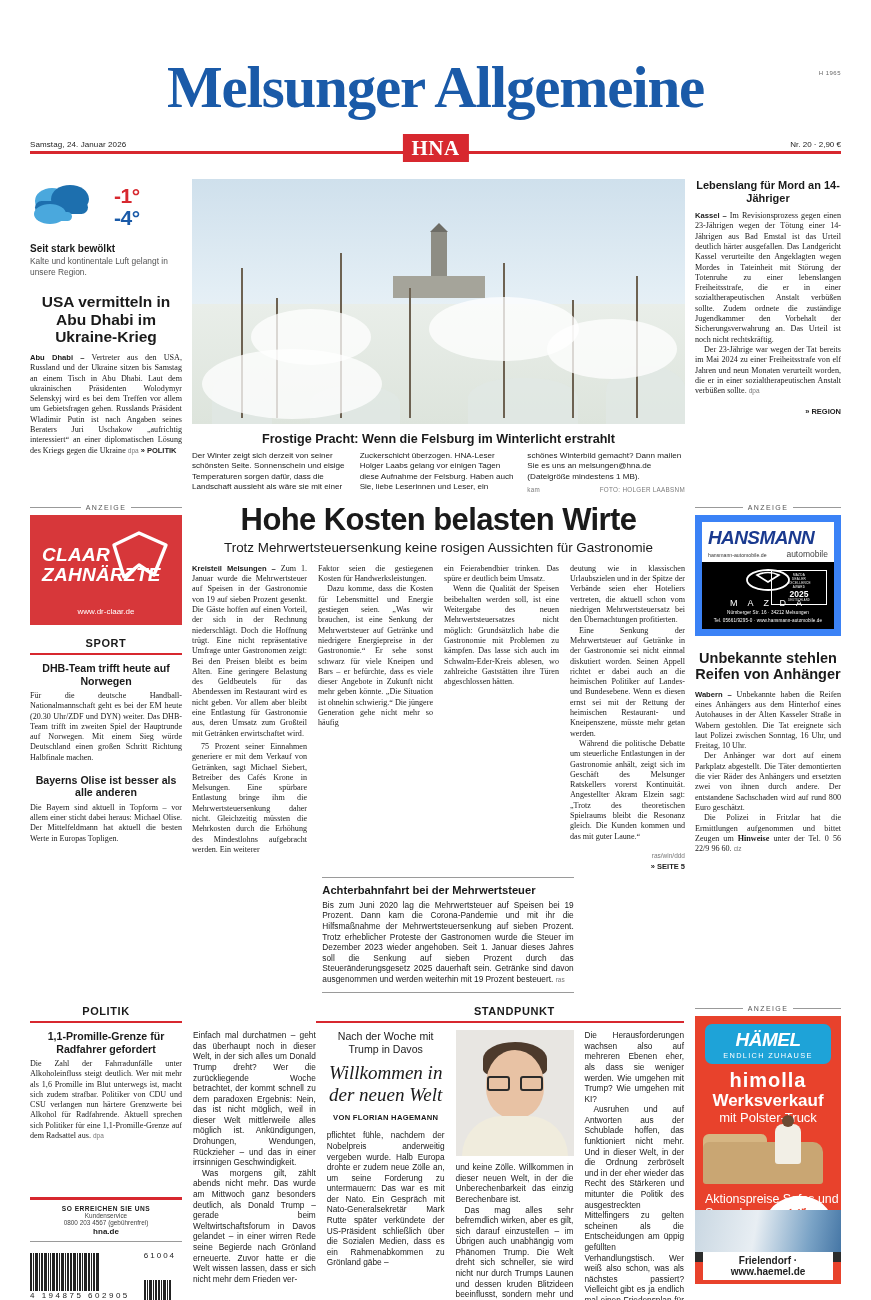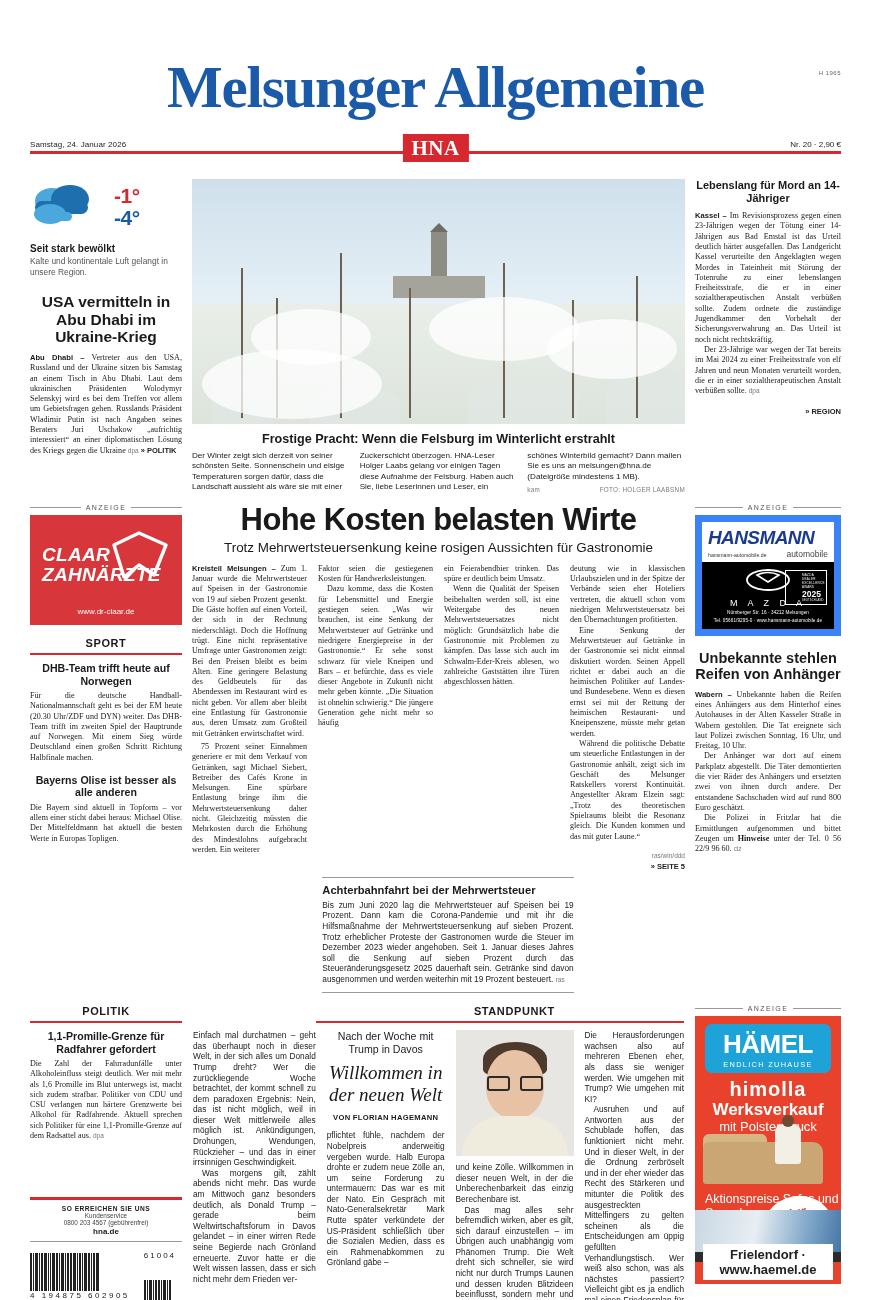--- a/index.html
+++ b/index.html
@@ -126,49 +126,49 @@
 
   .ad-hans { background: #c4b5fd; border: 7px solid #3b82f6; }
   .ad-hans .top { background: #fff; padding: 5px 6px 3px; }
   .ad-hans .nm { font-weight: 700; font-style: italic; font-size: 19px; color: #1a3a8f; letter-spacing: -.6px; }
   .ad-hans .sub { display: flex; justify-content: space-between; align-items: baseline; }
   .ad-hans .sub i { font-size: 5.2px; color: #333; font-style: normal; }
   .ad-hans .sub b { font-size: 8.5px; color: #444; font-weight: 400; }
   .ad-hans .bot { background: #000; color: #fff; padding: 7px 6px 5px; text-align: center; position: relative; }
   .ad-hans .mz { font-size: 9px; letter-spacing: 4px; margin-top: 3px; }
   .ad-hans .addr { font-size: 4.6px; margin-top: 2px; line-height: 6px; letter-spacing: .1px; }
-  .award { position: absolute; right: 7px; top: 8px; border: 1px solid #fff; width: 42px; padding: 2px 16px; }
+  .award { position: absolute; right: 7px; top: 8px; border: 1px solid #fff; width: 56px; padding: 2px 16px; }
   .award .t1 { font-size: 3px; line-height: 4px; letter-spacing: .3px; }
   .award .yr { font-size: 8.5px; font-weight: 700; line-height: 10px; }
   .award .t2 { font-size: 2.6px; letter-spacing: .2px; }
 
   .ad-hamel { background: #e8422c; color: #fff; position: relative; height: 268px; overflow: hidden; }
   .hamel-badge { background: #1ea3d8; margin: 8px 10px 0; border-radius: 7px; text-align: center; padding: 5px 0 4px; }
-  .hamel-badge .b1 { font-weight: 700; font-size: 26px; letter-spacing: -.5px; }
+  .hamel-badge .b1 { font-weight: 700; font-style: italic; font-size: 19px; letter-spacing: -.5px; }
   .hamel-badge .b2 { font-size: 7.4px; letter-spacing: 1.3px; }
   .himolla { text-align: center; font-size: 20px; font-weight: 700; letter-spacing: 1px; margin-top: 5px; }
   .werks { text-align: center; font-size: 17px; font-weight: 700; line-height: 18px; }
   .polster { text-align: center; font-size: 13px; line-height: 15px; }
   .sofa { position: absolute; left: 8px; top: 126px; width: 120px; height: 42px;
           background: #c9a673; border-radius: 6px 10px 3px 3px; }
   .sofa-back { position: absolute; left: 8px; top: 118px; width: 64px; height: 24px; background: #d6b683; border-radius: 6px; }
   .person { position: absolute; left: 80px; top: 108px; width: 26px; height: 40px; background: #f2efe6; border-radius: 8px 8px 3px 3px; }
   .person::before { content:""; position:absolute; left:7px; top:-9px; width:12px; height:12px; border-radius:50%; background:#6c4a33; }
   .aktion { position: absolute; left: 10px; top: 176px; font-size: 12.4px; line-height: 14px; }
   .nur-circle {
     position: absolute; right: 8px; top: 180px; width: 70px; height: 62px; background: #fff;
     border-radius: 50%; transform: rotate(-12deg);
     display: flex; flex-direction: column; align-items: center; justify-content: center;
   }
   .nur-circle span { color: #e8422c; font-weight: 700; font-size: 13.5px; line-height: 15px; }
   .truck { position: absolute; left: 0; bottom: 22px; width: 150px; height: 52px;
            background: linear-gradient(100deg,#c9d7e2 0%,#e8eef3 40%,#7aa3c6 75%,#3d6fa0 100%); }
   .truck::after { content:""; position:absolute; left:0; bottom:0; width:100%; height:10px; background:#2c2c2c; }
   .hamel-foot { position: absolute; left: 8px; right: 8px; bottom: 4px; background: #fff; color: #222;
-                text-align: center; font-size: 13px; font-weight: 700; padding: 3px 0; }
+                text-align: center; font-size: 10px; font-weight: 700; padding: 3px 0; }
 
   
   .bottom-zone { display: flex; gap: 11px; margin-top: 12px; }
   .bt { font-size: 8.3px; line-height: 10.6px; text-align: justify; hyphens: auto; }
   .sp-head { font-weight: 700; font-size: 10.6px; text-align: center; line-height: 12.4px; margin-bottom: 4px; }
 
   .standp-kicker { text-align: center; font-size: 10.6px; line-height: 12.6px; color: #222; }
   .standp-title { text-align: center; font-family: "Liberation Serif", serif; font-style: italic;
                   font-size: 19px; line-height: 22px; margin-top: 7px; }
   .standp-author { text-align: center; font-weight: 700; font-size: 7.6px; letter-spacing: .3px; margin-top: 7px; }

